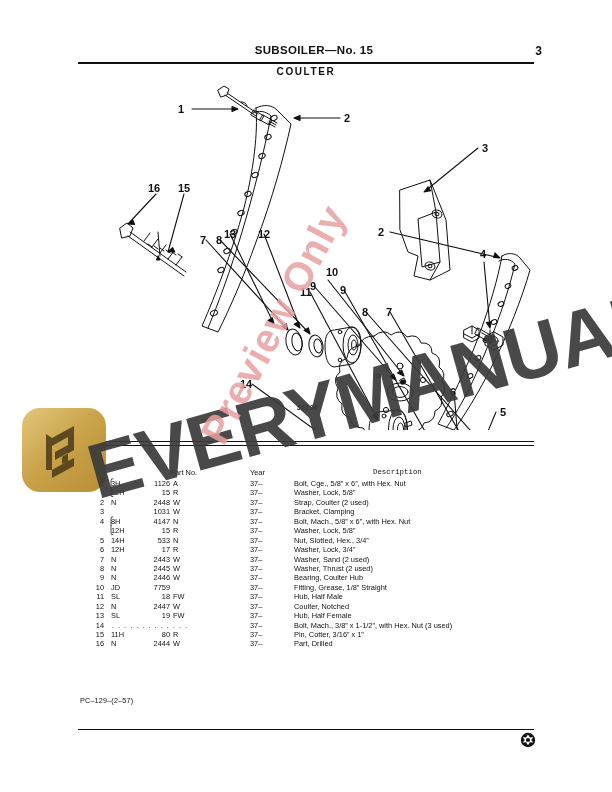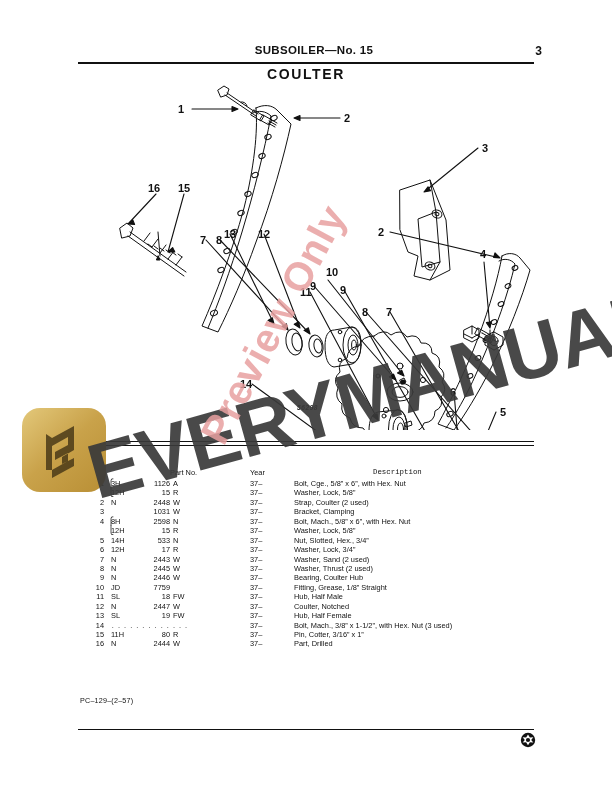--- a/index.html
+++ b/index.html
@@ -23,21 +23,21 @@
   }
   .hdr-page{
     position:absolute;right:0;top:0;font-size:12px;font-weight:bold;
   }
   .hdr-rule{
     position:absolute;left:78px;top:62px;width:456px;height:0;
     border-top:2.2px solid #111;
   }
   .sub-title{
     position:absolute;left:78px;top:66px;width:456px;
-    text-align:center;font-size:14px;font-weight:bold;letter-spacing:1.6px;
+    text-align:center;font-size:10px;font-weight:bold;letter-spacing:1.6px;
   }
 
   
   .figure{position:absolute;left:78px;top:80px;width:456px;height:350px;}
   .figure svg{display:block;width:100%;height:100%;}
   .fig-no{
     position:absolute;left:297px;top:404px;
     font-size:6.5px;font-weight:bold;font-style:italic;letter-spacing:.6px;
   }
 
@@ -391,21 +391,21 @@
           <span class="c-pre"></span>
           <span class="c-num">1031</span>
           <span class="c-suf">W</span>
           <span class="c-year">37–</span>
           <span class="c-desc">Bracket, Clamping</span>
         </div>
         <div class="row">
           <span class="c-key">4</span>
           <span class="c-brace">⎧</span>
           <span class="c-pre">8H</span>
-          <span class="c-num">2598</span>
+          <span class="c-num">4147</span>
           <span class="c-suf">N</span>
           <span class="c-year">37–</span>
           <span class="c-desc">Bolt, Mach., 5/8” x 6”, with Hex. Nut</span>
         </div>
         <div class="row">
           <span class="c-key"></span>
           <span class="c-brace">⎩</span>
           <span class="c-pre">12H</span>
           <span class="c-num">15</span>
           <span class="c-suf">R</span>

